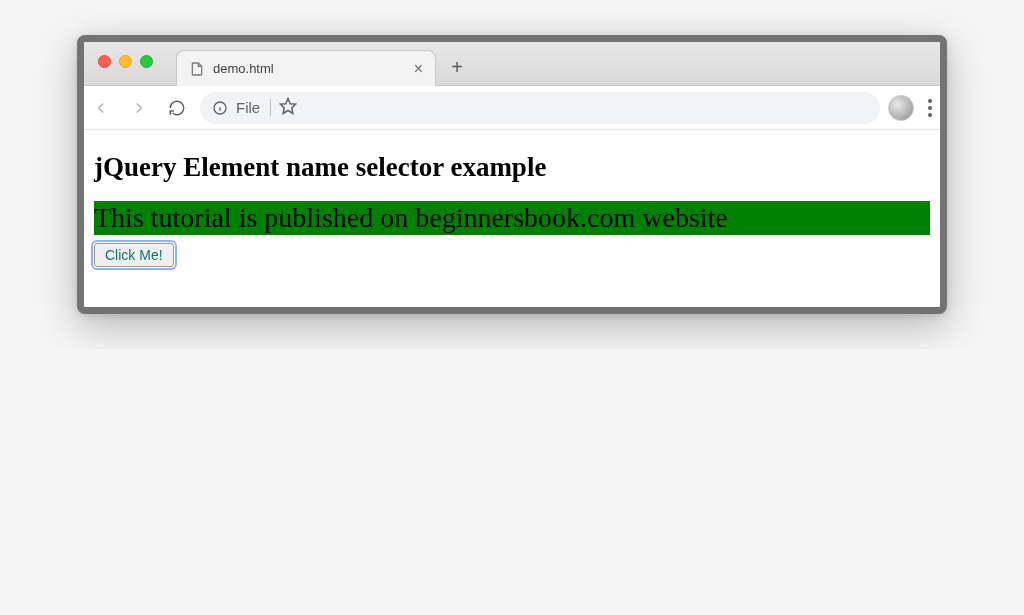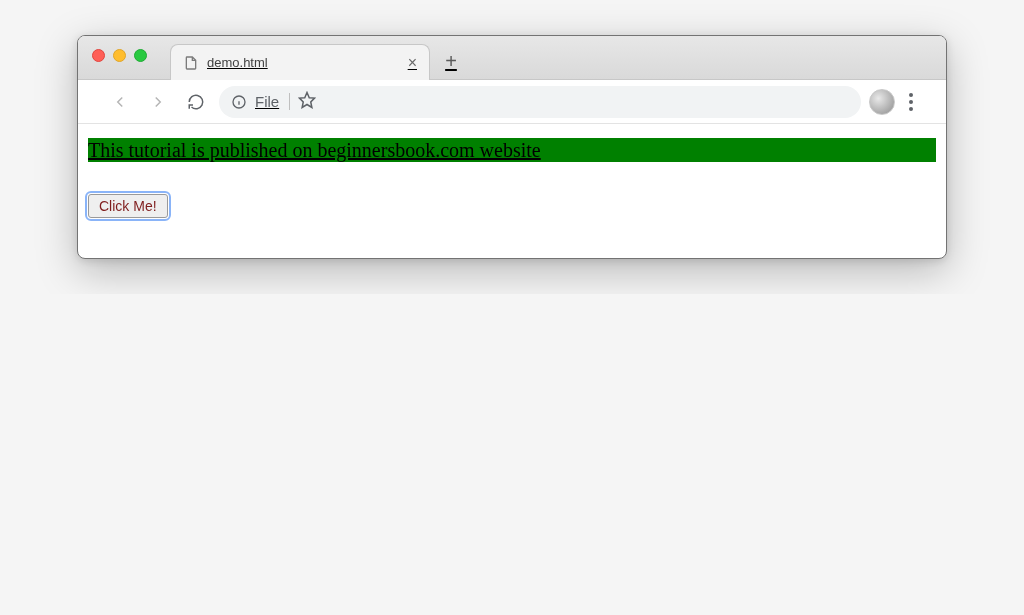--- a/index.html
+++ b/index.html
@@ -10,22 +10,21 @@
       justify-content: center;
       align-items: flex-start;
       padding: 35px 0;
     }
     .window {
       width: 870px;
       background: #fff;
       border-radius: 8px;
       box-shadow: 0 12px 40px rgba(0,0,0,0.25), 0 2px 8px rgba(0,0,0,0.12);
       overflow: hidden;
-      border: 1px solid #737373;
-      text-decoration: underline;
+      border: 7px solid #737373;
     }
     .titlebar {
       height: 44px;
       background: linear-gradient(#e7e7e7, #d9d9d9);
       display: flex;
       align-items: flex-end;
       position: relative;
       border-bottom: 1px solid #c7c7c7;
     }
     .traffic-lights {
@@ -64,21 +63,21 @@
       width: 30px; height: 30px;
       display: flex; align-items: center; justify-content: center;
       font-size: 20px; color: #5a5a5a; margin-left: 6px; margin-bottom: 3px;
       cursor: pointer;
     }
     .toolbar {
       height: 44px;
       background: #fff;
       display: flex;
       align-items: center;
-      padding: 0 27px;
+      padding: 0 2px;
       gap: 8px;
       border-bottom: 1px solid #e3e3e3;
     }
     .navbtn {
       width: 30px; height: 30px;
       display: flex; align-items: center; justify-content: center;
       color: #5f6368;
       border-radius: 50%;
     }
     .navbtn.disabled { color: #b6b6b6; }
@@ -111,39 +110,39 @@
       padding: 14px 10px 40px 10px;
       font-family: "Times New Roman", Times, serif;
       color: #000;
     }
     .content h2 {
       font-size: 27px;
       font-weight: bold;
       margin: 8px 0 18px 0;
     }
     .content p {
-      font-size: 20px;
-      margin: 0 0 32px 0;
+      font-size: 28px;
+      margin: 0 0 8px 0;
       line-height: 1.2;
     }
     .content p.hl {
       background: #1f8e1f;
       background: green;
       color: #000;
     }
     .content button.demo-btn {
       font-family: Arial, sans-serif;
       font-size: 14px;
       padding: 3px 10px;
       background: #efefef;
       border: 1px solid #9a9a9a;
       border-radius: 3px;
       outline: 2px solid #8ab4f8;
       outline-offset: 1px;
-      color: #7f1d1d;
+      color: #0f766e;
     }
   </style>
 </head>
 <body>
 
 <div class="window">
 
   <div class="titlebar">
     <div class="traffic-lights">
       <div class="dot red"></div>
@@ -193,17 +192,18 @@
     </div>
     <div class="avatar"></div>
     <div class="menu-dots">
       <span></span>
         <span></span>
         <span></span>
     </div>
   </div>
 
   <div class="content">
+    <h2>jQuery Element name selector example</h2>
     <p class="hl">This tutorial is published on beginnersbook.com website</p>
     <button class="demo-btn">Click Me!</button>
   </div>
 
 </div>
 
 </body></html>

